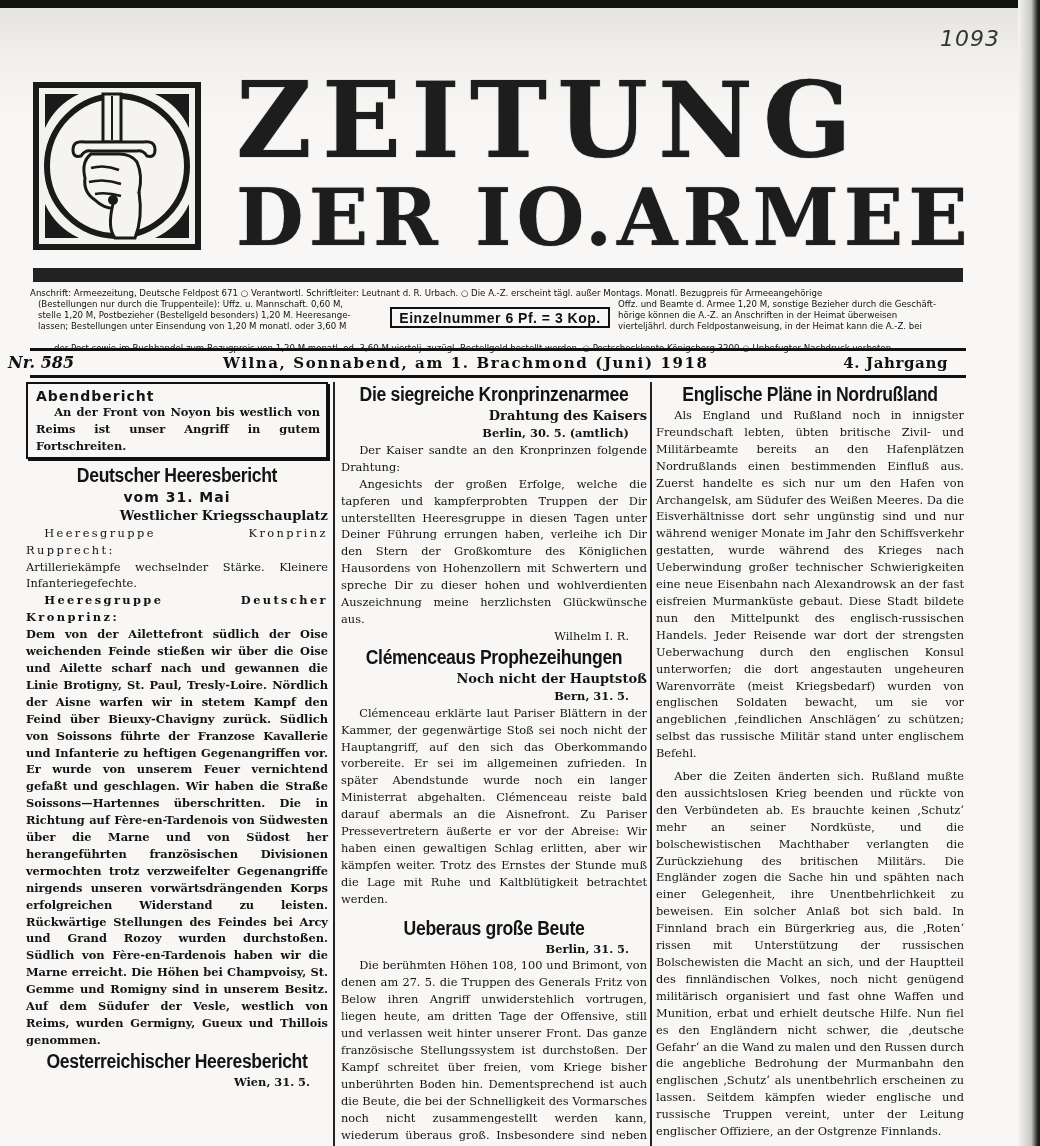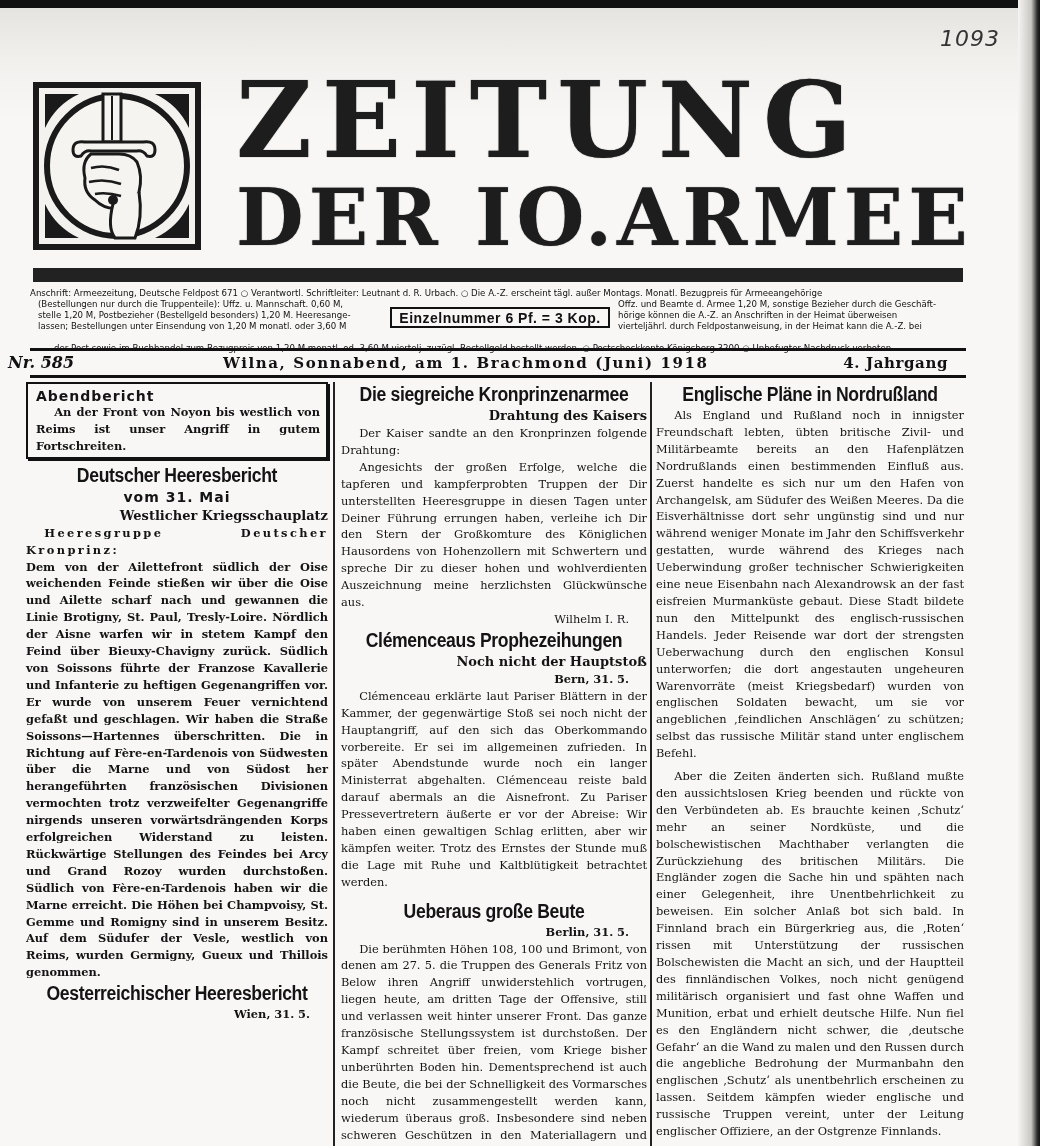--- a/index.html
+++ b/index.html
@@ -164,35 +164,38 @@
 
   <div class="col col1">
     <div class="box">
       <div class="boxtitle">Abendbericht</div>
       <p class="bold">An der Front von Noyon bis westlich von Reims ist unser Angriff in gutem Fortschreiten.</p>
     </div>
     <div>
       <div class="hd">Deutscher Heeresbericht</div>
       <div class="subsans">vom 31. Mai</div>
       <div class="sub">Westlicher Kriegsschauplatz</div>
+      <p class="spaced">Heeresgruppe Kronprinz Rupprecht:</p>
+      <p class="noind">Artilleriekämpfe wechselnder Stärke. Kleinere Infanteriegefechte.</p>
       <p class="spaced bold">Heeresgruppe Deutscher Kronprinz:</p>
       <p class="noind bold">Dem von der Ailettefront südlich der Oise weichenden Feinde stießen wir über die Oise und Ailette scharf nach und gewannen die Linie Brotigny, St. Paul, Tresly-Loire. Nördlich der Aisne warfen wir in stetem Kampf den Feind über Bieuxy-Chavigny zurück. Südlich von Soissons führte der Franzose Kavallerie und Infanterie zu heftigen Gegenangriffen vor. Er wurde von unserem Feuer vernichtend gefaßt und geschlagen. Wir haben die Straße Soissons—Hartennes überschritten. Die in Richtung auf Fère-en-Tardenois von Südwesten über die Marne und von Südost her herangeführten französischen Divisionen vermochten trotz verzweifelter Gegenangriffe nirgends unseren vorwärtsdrängenden Korps erfolgreichen Widerstand zu leisten. Rückwärtige Stellungen des Feindes bei Arcy und Grand Rozoy wurden durchstoßen. Südlich von Fère-en-Tardenois haben wir die Marne erreicht. Die Höhen bei Champvoisy, St. Gemme und Romigny sind in unserem Besitz. Auf dem Südufer der Vesle, westlich von Reims, wurden Germigny, Gueux und Thillois genommen.</p>
     </div>
     <div>
       <div class="hd">Oesterreichischer Heeresbericht</div>
       <div class="dl">Wien, 31. 5.</div>
 
     </div>
 
   </div>
 
   <div class="col col2">
     <div>
       <div class="hd">Die siegreiche Kronprinzenarmee</div>
       <div class="sub">Drahtung des Kaisers</div>
+      <div class="dl">Berlin, 30. 5. (amtlich)</div>
       <p>Der Kaiser sandte an den Kronprinzen folgende Drahtung:</p>
       <p>Angesichts der großen Erfolge, welche die tapferen und kampferprobten Truppen der Dir unterstellten Heeresgruppe in diesen Tagen unter Deiner Führung errungen haben, verleihe ich Dir den Stern der Großkomture des Königlichen Hausordens von Hohenzollern mit Schwertern und spreche Dir zu dieser hohen und wohlverdienten Auszeichnung meine herzlichsten Glückwünsche aus.</p>
       <div class="sig">Wilhelm I. R.</div>
     </div>
     <div>
       <div class="hd">Clémenceaus Prophezeihungen</div>
       <div class="sub">Noch nicht der Hauptstoß</div>
       <div class="dl">Bern, 31. 5.</div>
       <p>Clémenceau erklärte laut Pariser Blättern in der Kammer, der gegenwärtige Stoß sei noch nicht der Hauptangriff, auf den sich das Oberkommando vorbereite. Er sei im allgemeinen zufrieden. In später Abendstunde wurde noch ein langer Ministerrat abgehalten. Clémenceau reiste bald darauf abermals an die Aisnefront. Zu Pariser Pressevertretern äußerte er vor der Abreise: Wir haben einen gewaltigen Schlag erlitten, aber wir kämpfen weiter. Trotz des Ernstes der Stunde muß die Lage mit Ruhe und Kaltblütigkeit betrachtet werden.</p>
     </div>

